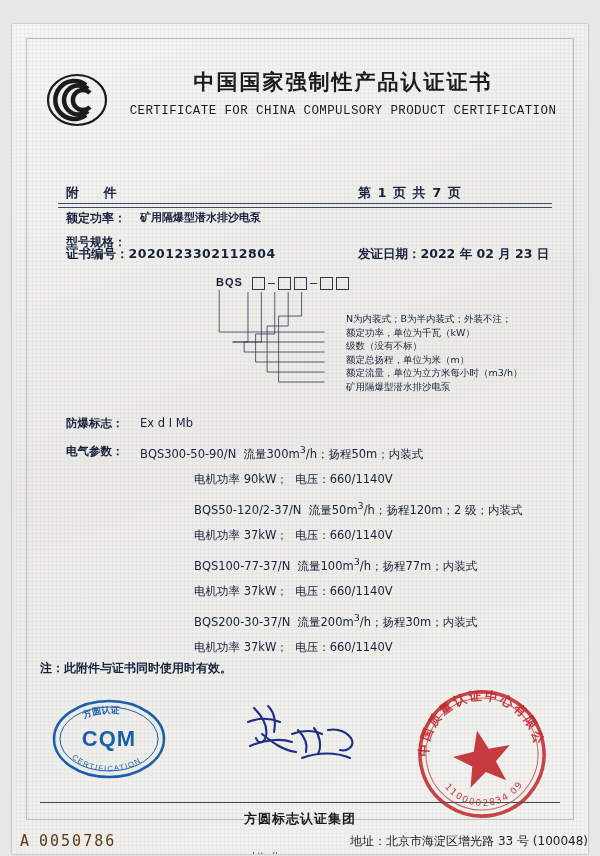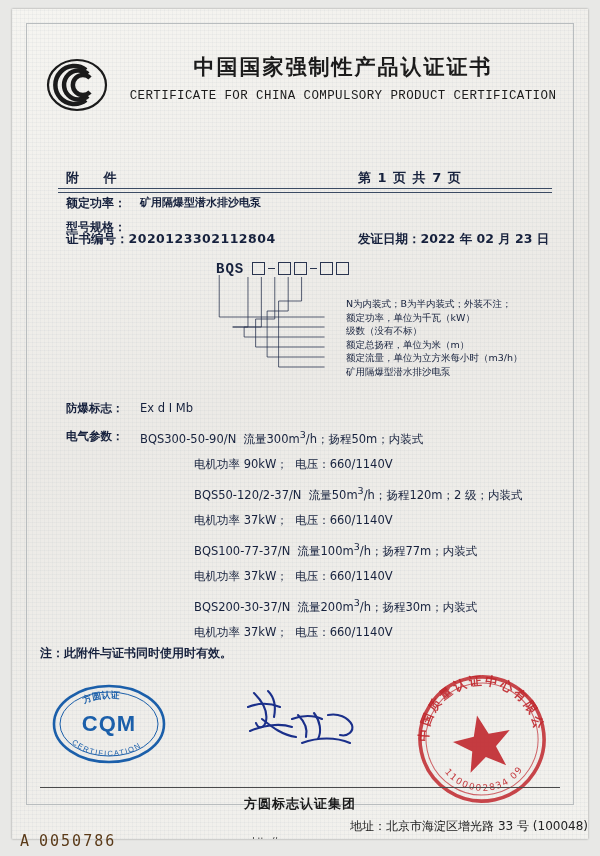--- a/index.html
+++ b/index.html
@@ -15,21 +15,21 @@
   }
   .page {
     position: relative;
     width: 600px;
     height: 856px;
     background: #e8e8e6;
   }
   .sheet {
     position: absolute;
     left: 12px;
-    top: 9px;
+    top: 24px;
     width: 576px;
     height: 830px;
     background: #fdba74;
     box-shadow: 0 0 2px rgba(0,0,0,0.35);
     overflow: hidden;
   }
   
   .sheet::before {
     content: "";
     position: absolute;
@@ -174,22 +174,22 @@
     position: absolute;
     left: 54px;
     right: 24px;
     top: 252px;
     height: 128px;
   }
   .model-code {
     position: absolute;
     left: 150px;
     top: 0;
-    font-family: Liberation Mono, monospace;
-    font-size: 14px;
+    font-family: Liberation Sans, sans-serif;
+    font-size: 11px;
     font-weight: bold;
     color: #16213d;
     letter-spacing: 1px;
   }
   .boxes {
     position: absolute;
     left: 186px;
     top: 1px;
     display: flex;
     align-items: center;

